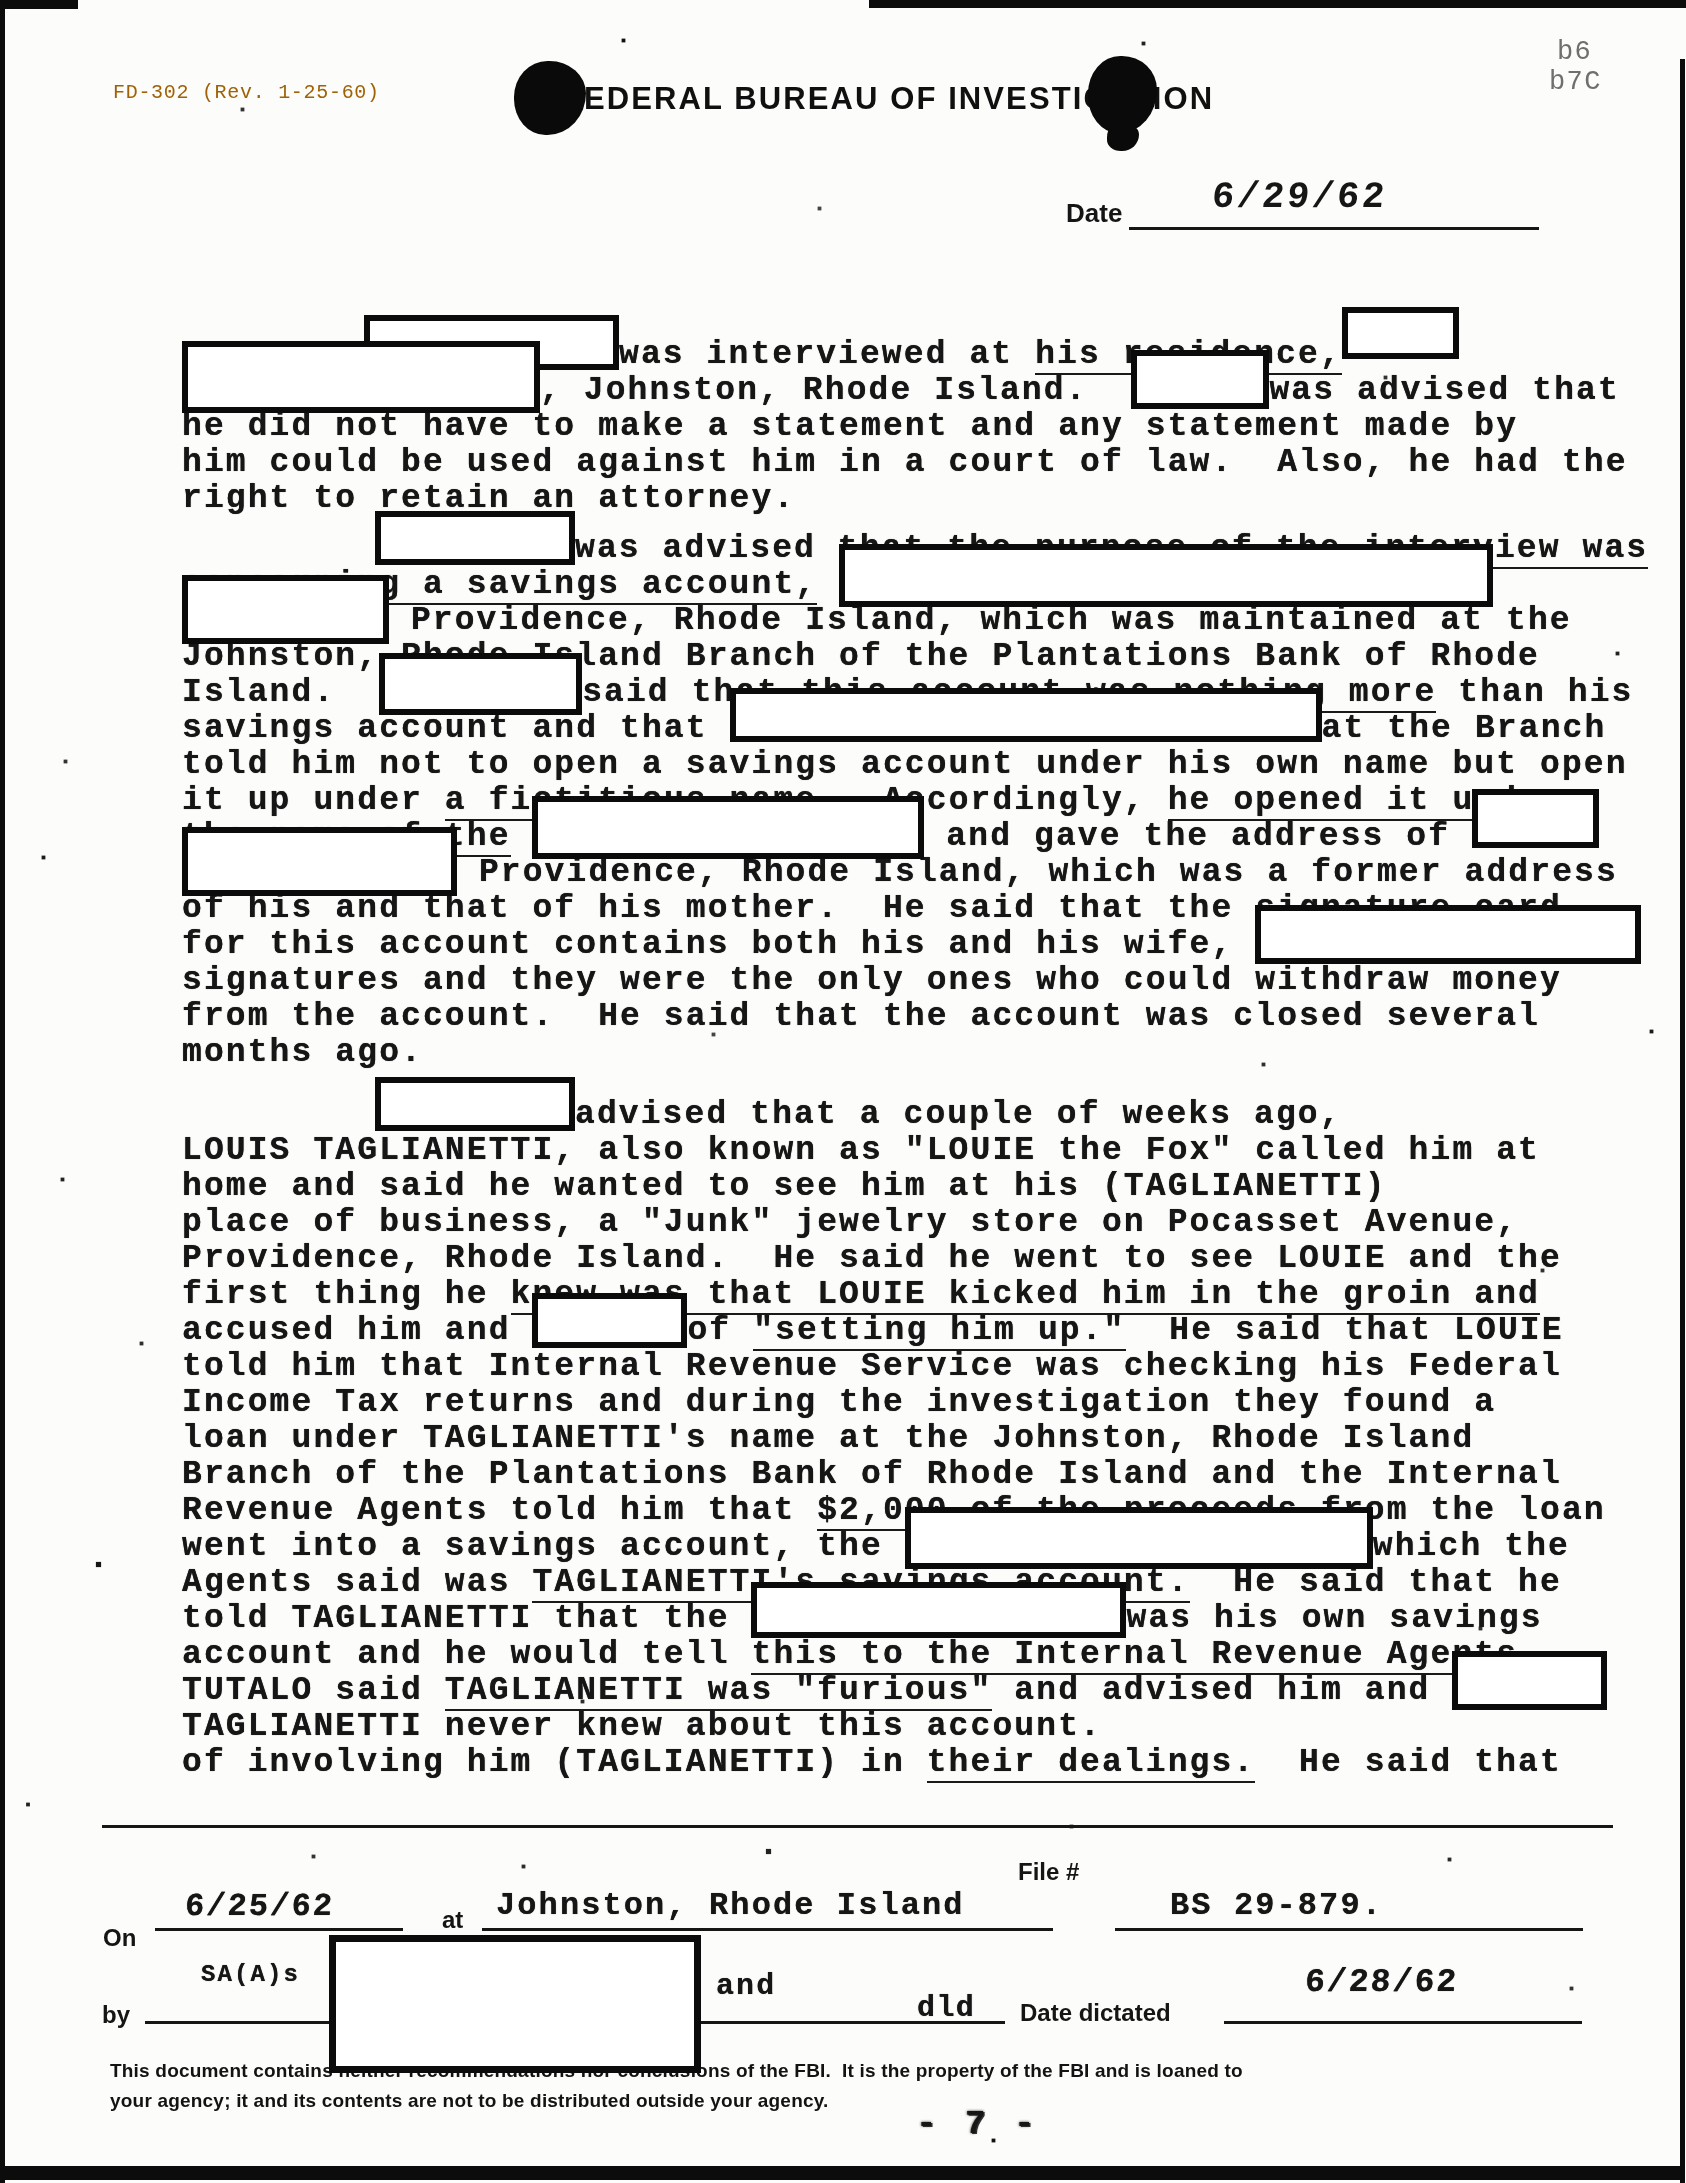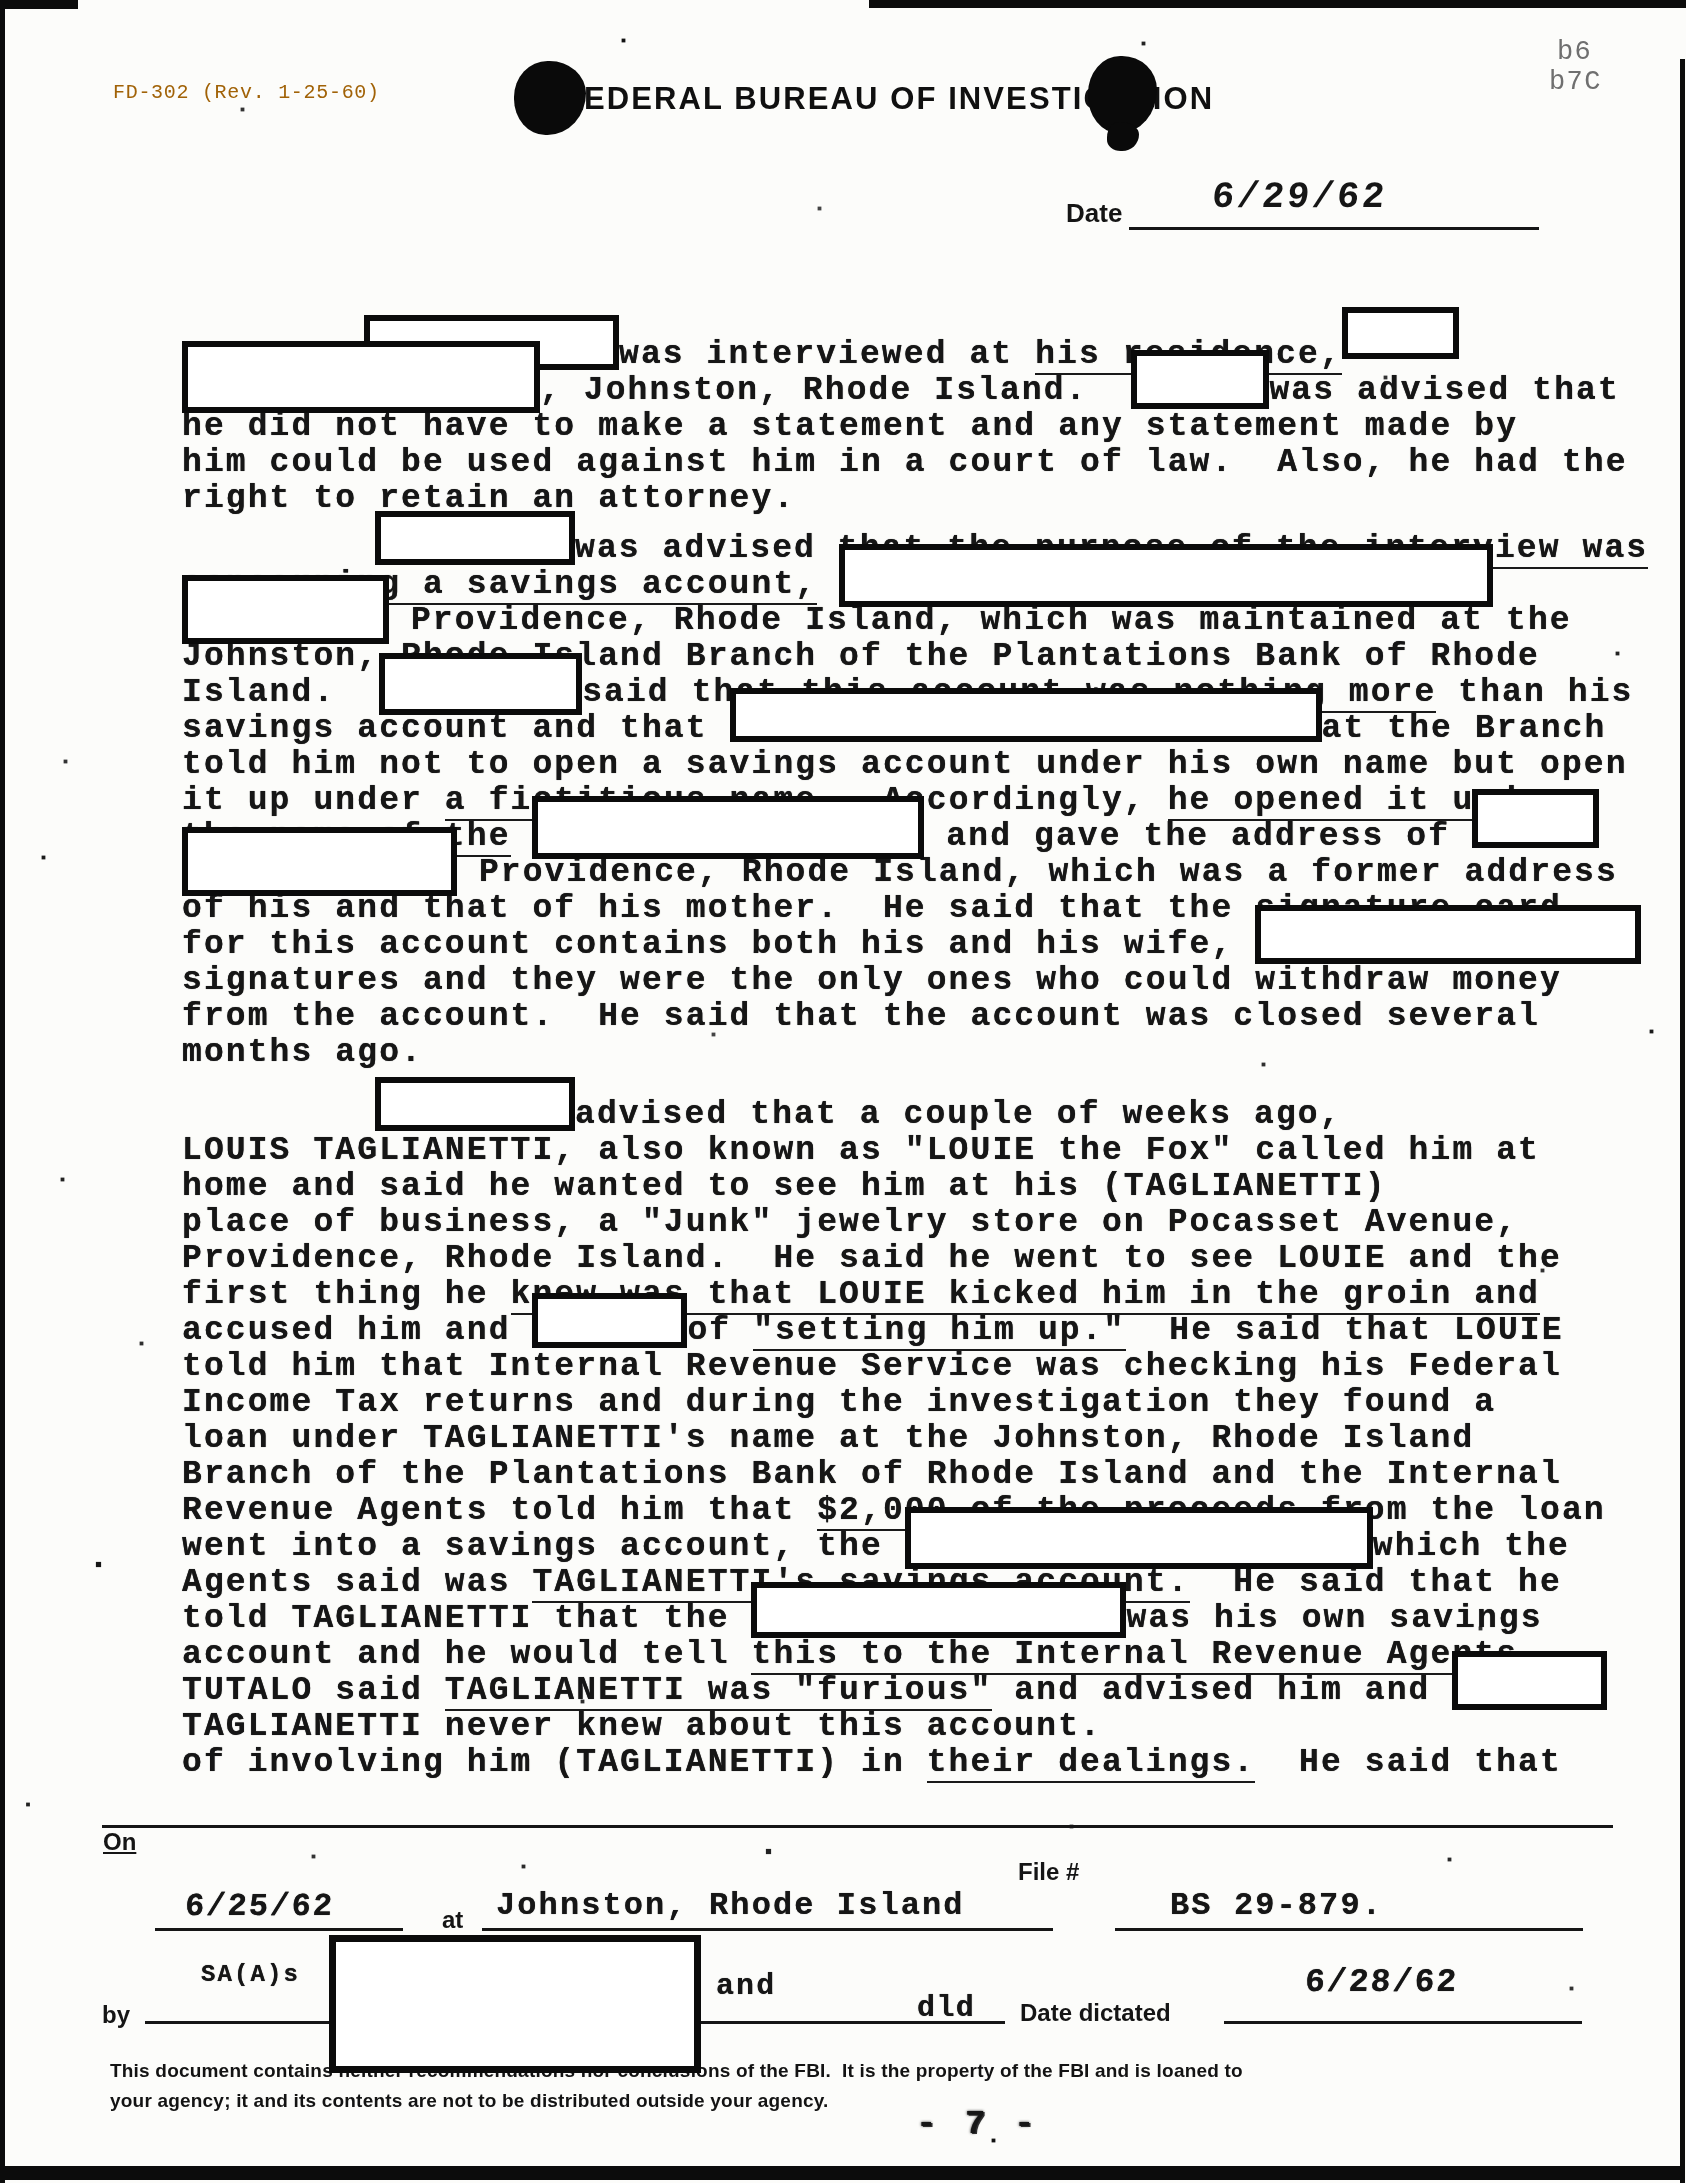--- a/index.html
+++ b/index.html
@@ -47,21 +47,21 @@
   .tline{position:relative;white-space:nowrap;height:36px;line-height:36px;
          font-size:33px;letter-spacing:2.1px;font-weight:bold;}
   .tx{white-space:pre;text-shadow:0 0 0.7px rgba(12,12,12,.9);}
   .u{border-bottom:2.8px solid #1a1a1a;}
   .sp{display:inline-block;height:0;}
   .redact{display:inline-block;width:var(--w);height:0;position:relative;z-index:2;}
   .redact::before{content:"";position:absolute;left:0;width:var(--w);height:var(--h);
                   bottom:var(--va);background:#fff;border:6.2px solid #0b0b0b;box-sizing:border-box;}
   
   .sep-rule{left:102px;top:1825px;width:1511px;}
-  .on-label{left:103px;top:1828px;text-decoration:underline;}
+  .on-label{left:103px;top:1924px;}
   .at-label{left:442px;top:1906px;}
   .file-label{left:1018px;top:1858px;}
   .by-label{left:102px;top:2001px;}
   .dict-label{left:1020px;top:1999px;}
   .typed-val{position:absolute;font-weight:bold;text-shadow:0 0 0.7px rgba(12,12,12,.9);}
   .on-value{left:185px;top:1888px;font-size:32px;letter-spacing:2.1px;transform:skewX(-4deg);}
   .at-value{left:496px;top:1887px;font-size:32px;letter-spacing:2.1px;}
   .file-value{left:1170px;top:1887px;font-size:32px;letter-spacing:2.1px;}
   .agents-prefix{left:170px;top:1961px;font-size:24px;letter-spacing:2.1px;margin-left:31px;}
   .agents-conj{left:716px;top:1969px;font-size:30px;letter-spacing:2.1px;}

